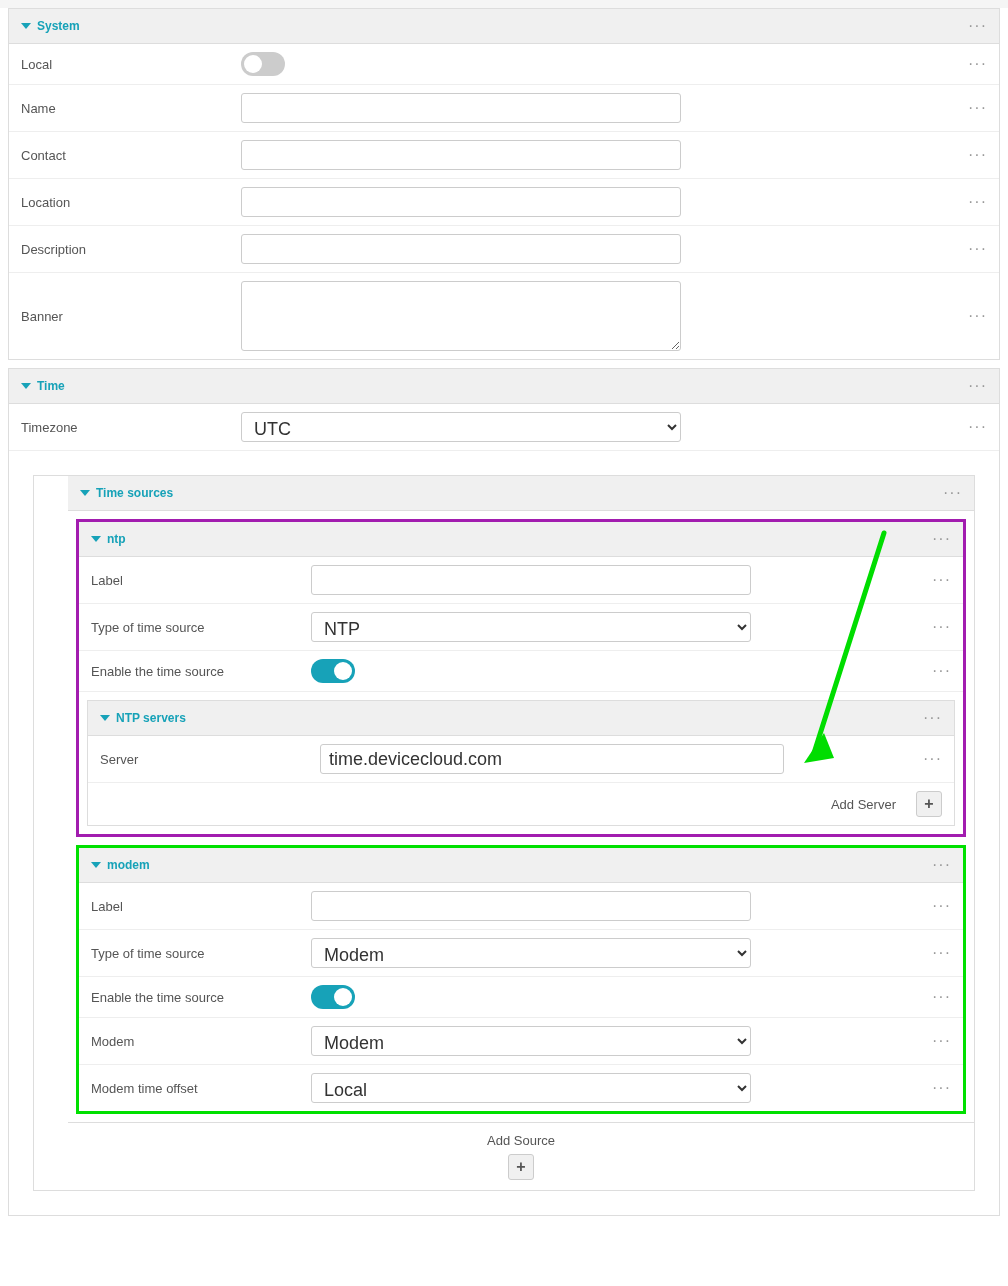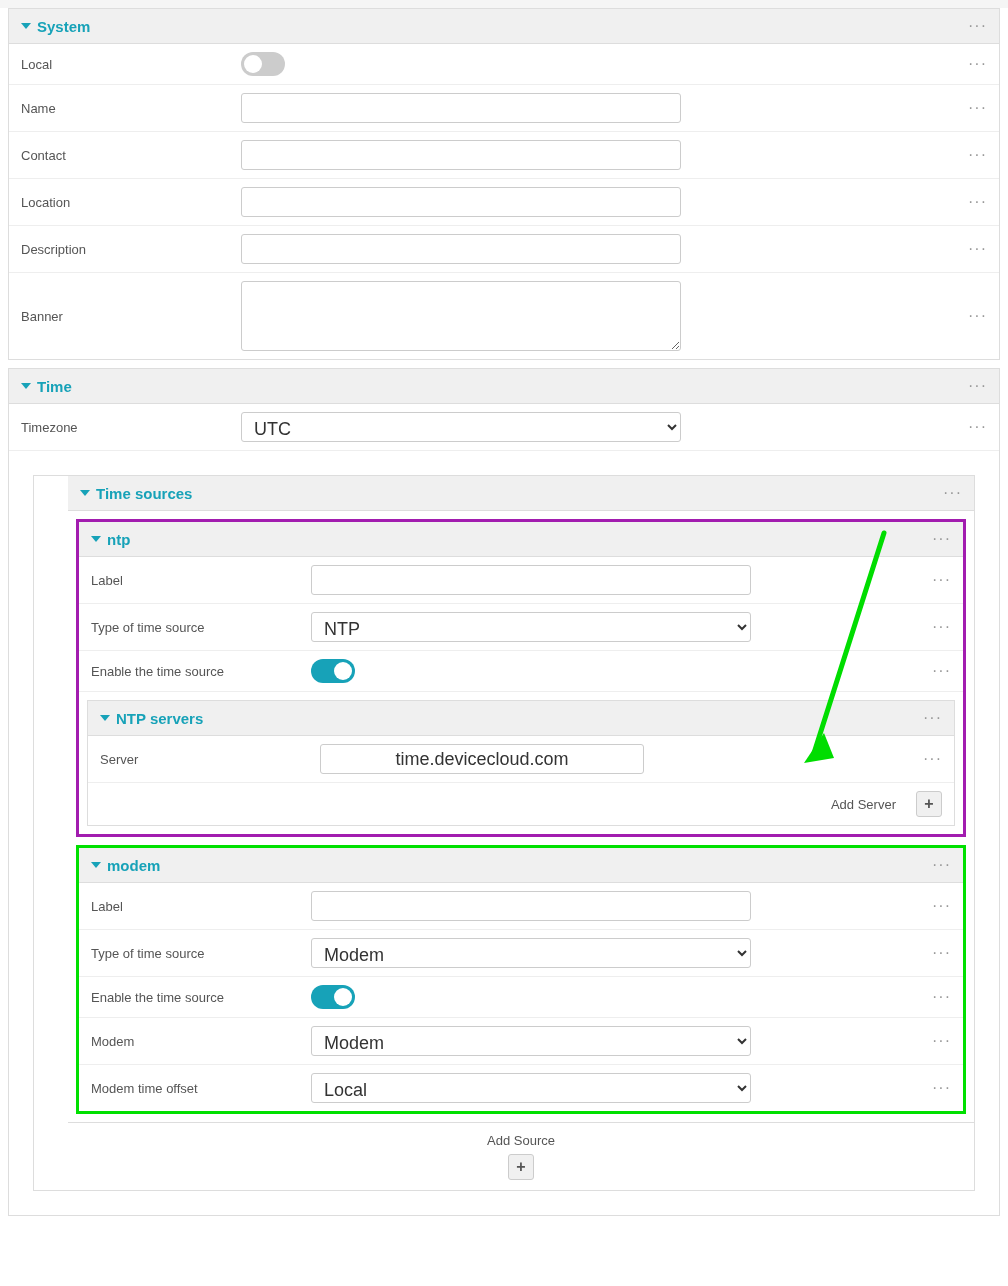--- a/index.html
+++ b/index.html
@@ -32,21 +32,21 @@
       align-items: center;
       justify-content: space-between;
       border-bottom: 1px solid #ddd;
     }
 
     .section-header-title {
       display: flex;
       align-items: center;
       gap: 6px;
       color: #17a2b8;
-      font-size: 15px;
+      font-size: 12px;
       font-weight: bold;
     }
 
     .triangle-icon {
       width: 0;
       height: 0;
       border-left: 5px solid transparent;
       border-right: 5px solid transparent;
       border-top: 6px solid #17a2b8;
       display: inline-block;
@@ -371,21 +371,21 @@
             <div class="section-header-title">
               <span class="triangle-icon"></span>
               <span>NTP servers</span>
             </div>
             <span class="dots-menu">···</span>
           </div>
 
           <div class="field-row">
             <div class="field-label">Server</div>
             <div class="field-control">
-              <input type="text" value="time.devicecloud.com" style="width: 324px; text-align: center;">
+              <input type="text" value="time.devicecloud.com" style="width: 464px;">
             </div>
             <span class="field-right-dots">···</span>
           </div>
 
           <div class="add-button-row" style="position:relative;">
 
             <svg style="position:absolute; right:60px; top:-260px; width:110px; height:260px; pointer-events:none; z-index:10;" viewBox="0 0 110 260">
               <line x1="100" y1="10" x2="30" y2="230" stroke="#00dd00" stroke-width="5" stroke-linecap="round"></line>
 
               <polygon points="20,240 40,210 50,235" fill="#00dd00"></polygon>

